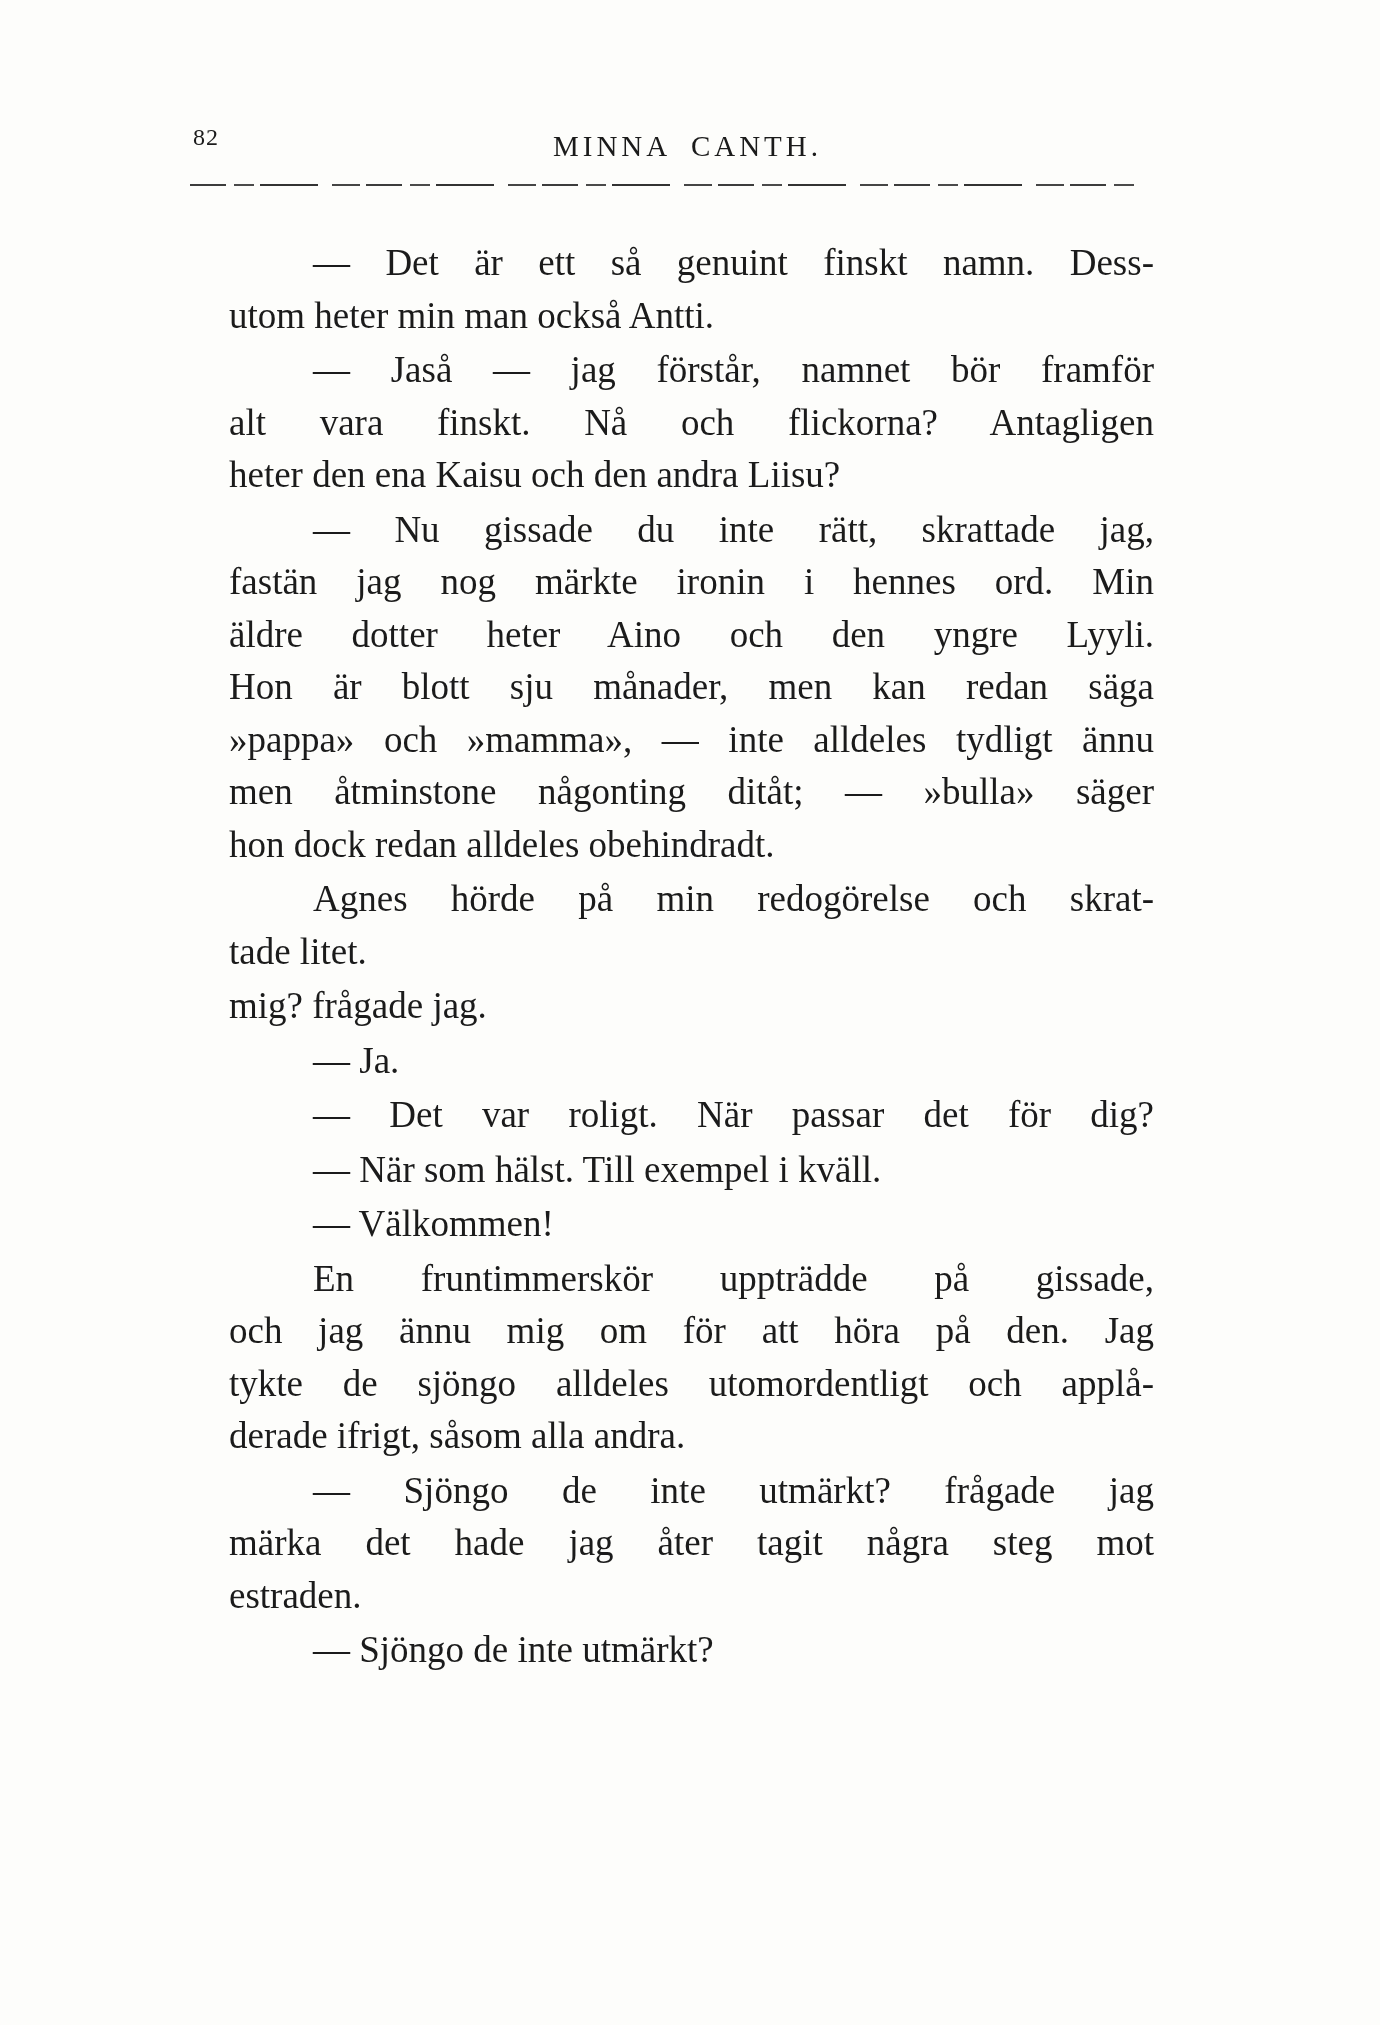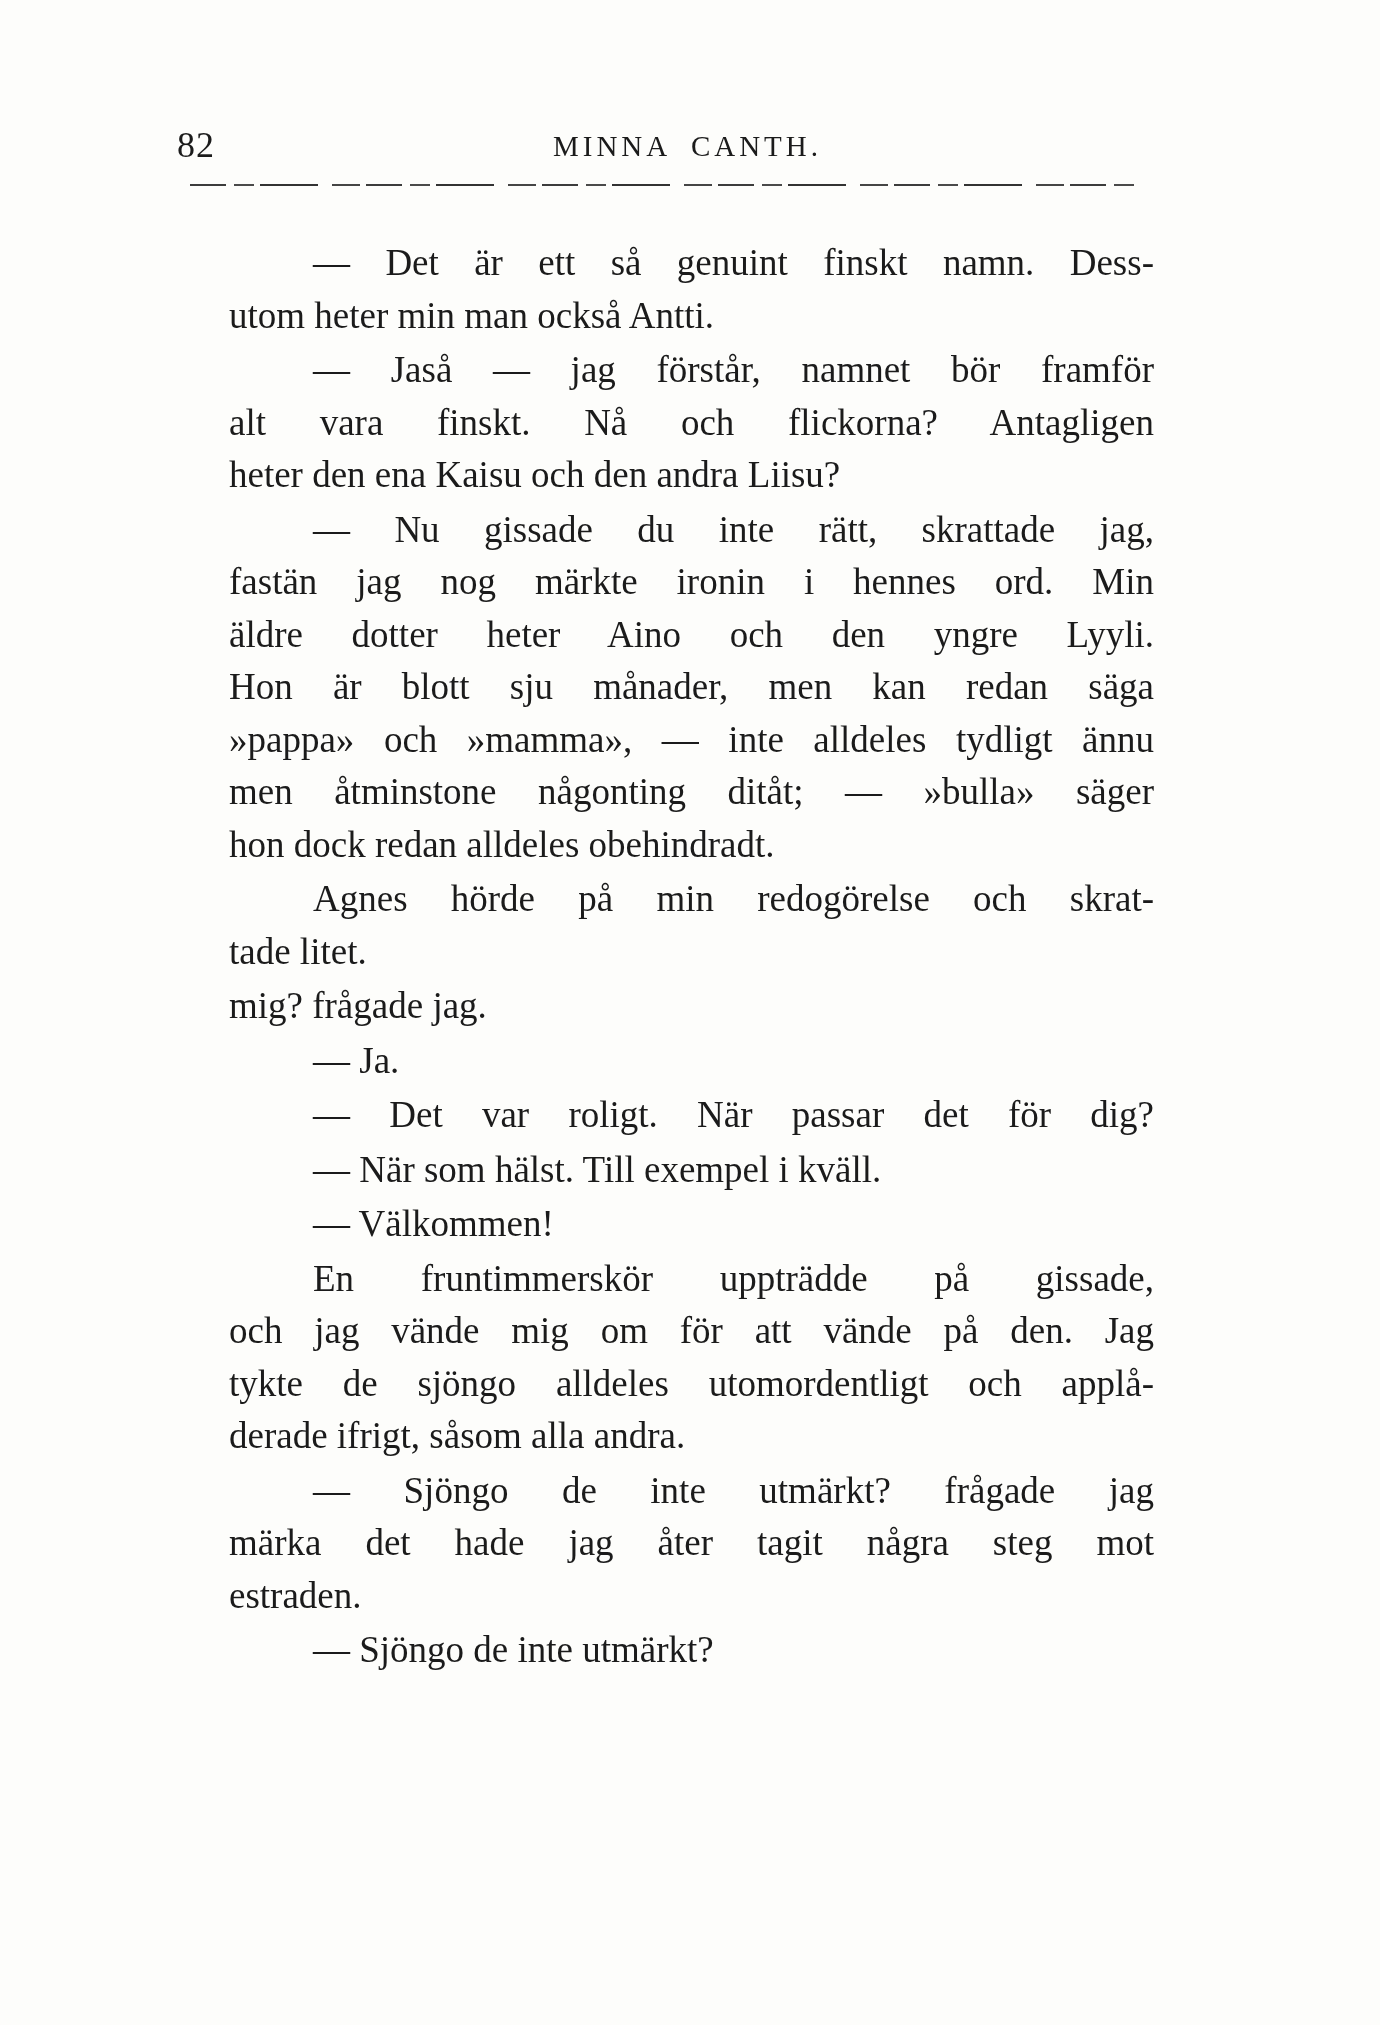--- a/index.html
+++ b/index.html
@@ -9,23 +9,23 @@
     background: #fdfdfb;
     position: relative;
     font-family: "Liberation Serif", "DejaVu Serif", serif;
     color: #1b1b1b;
     overflow: hidden;
   }
   .page { position: absolute; inset: 0; }
 
   .page-number {
     position: absolute;
-    left: 177px;
+    left: 193px;
     top: 124px;
-    font-size: 36px;
+    font-size: 24px;
     letter-spacing: 1px;
   }
   .running-title {
     position: absolute;
     left: 197px;
     top: 130px;
     width: 925px;
     text-align: center;
     font-size: 29px;
     letter-spacing: 4px;
@@ -110,21 +110,21 @@
         <div class="line indent justify">— Det var roligt. När passar det för dig?</div>
       </div>
       <div class="para">
         <div class="line indent">— När som hälst. Till exempel i kväll.</div>
       </div>
       <div class="para">
         <div class="line indent">— Välkommen!</div>
       </div>
       <div class="para">
         <div class="line indent justify">En fruntimmerskör uppträdde på gissade,</div>
-        <div class="line justify">och jag vände mig om för att vände på den. Jag</div>
+        <div class="line justify">och jag ännu mig om för att höra på den. Jag</div>
         <div class="line justify">tykte de sjöngo alldeles utomordentligt och applå-</div>
         <div class="line">derade ifrigt, såsom alla andra.</div>
       </div>
       <div class="para">
         <div class="line indent justify">— Sjöngo de inte utmärkt? frågade jag</div>
         <div class="line justify">märka det hade jag åter tagit några steg mot</div>
         <div class="line">estraden.</div>
       </div>
       <div class="para">
         <div class="line indent">— Sjöngo de inte utmärkt?</div>

